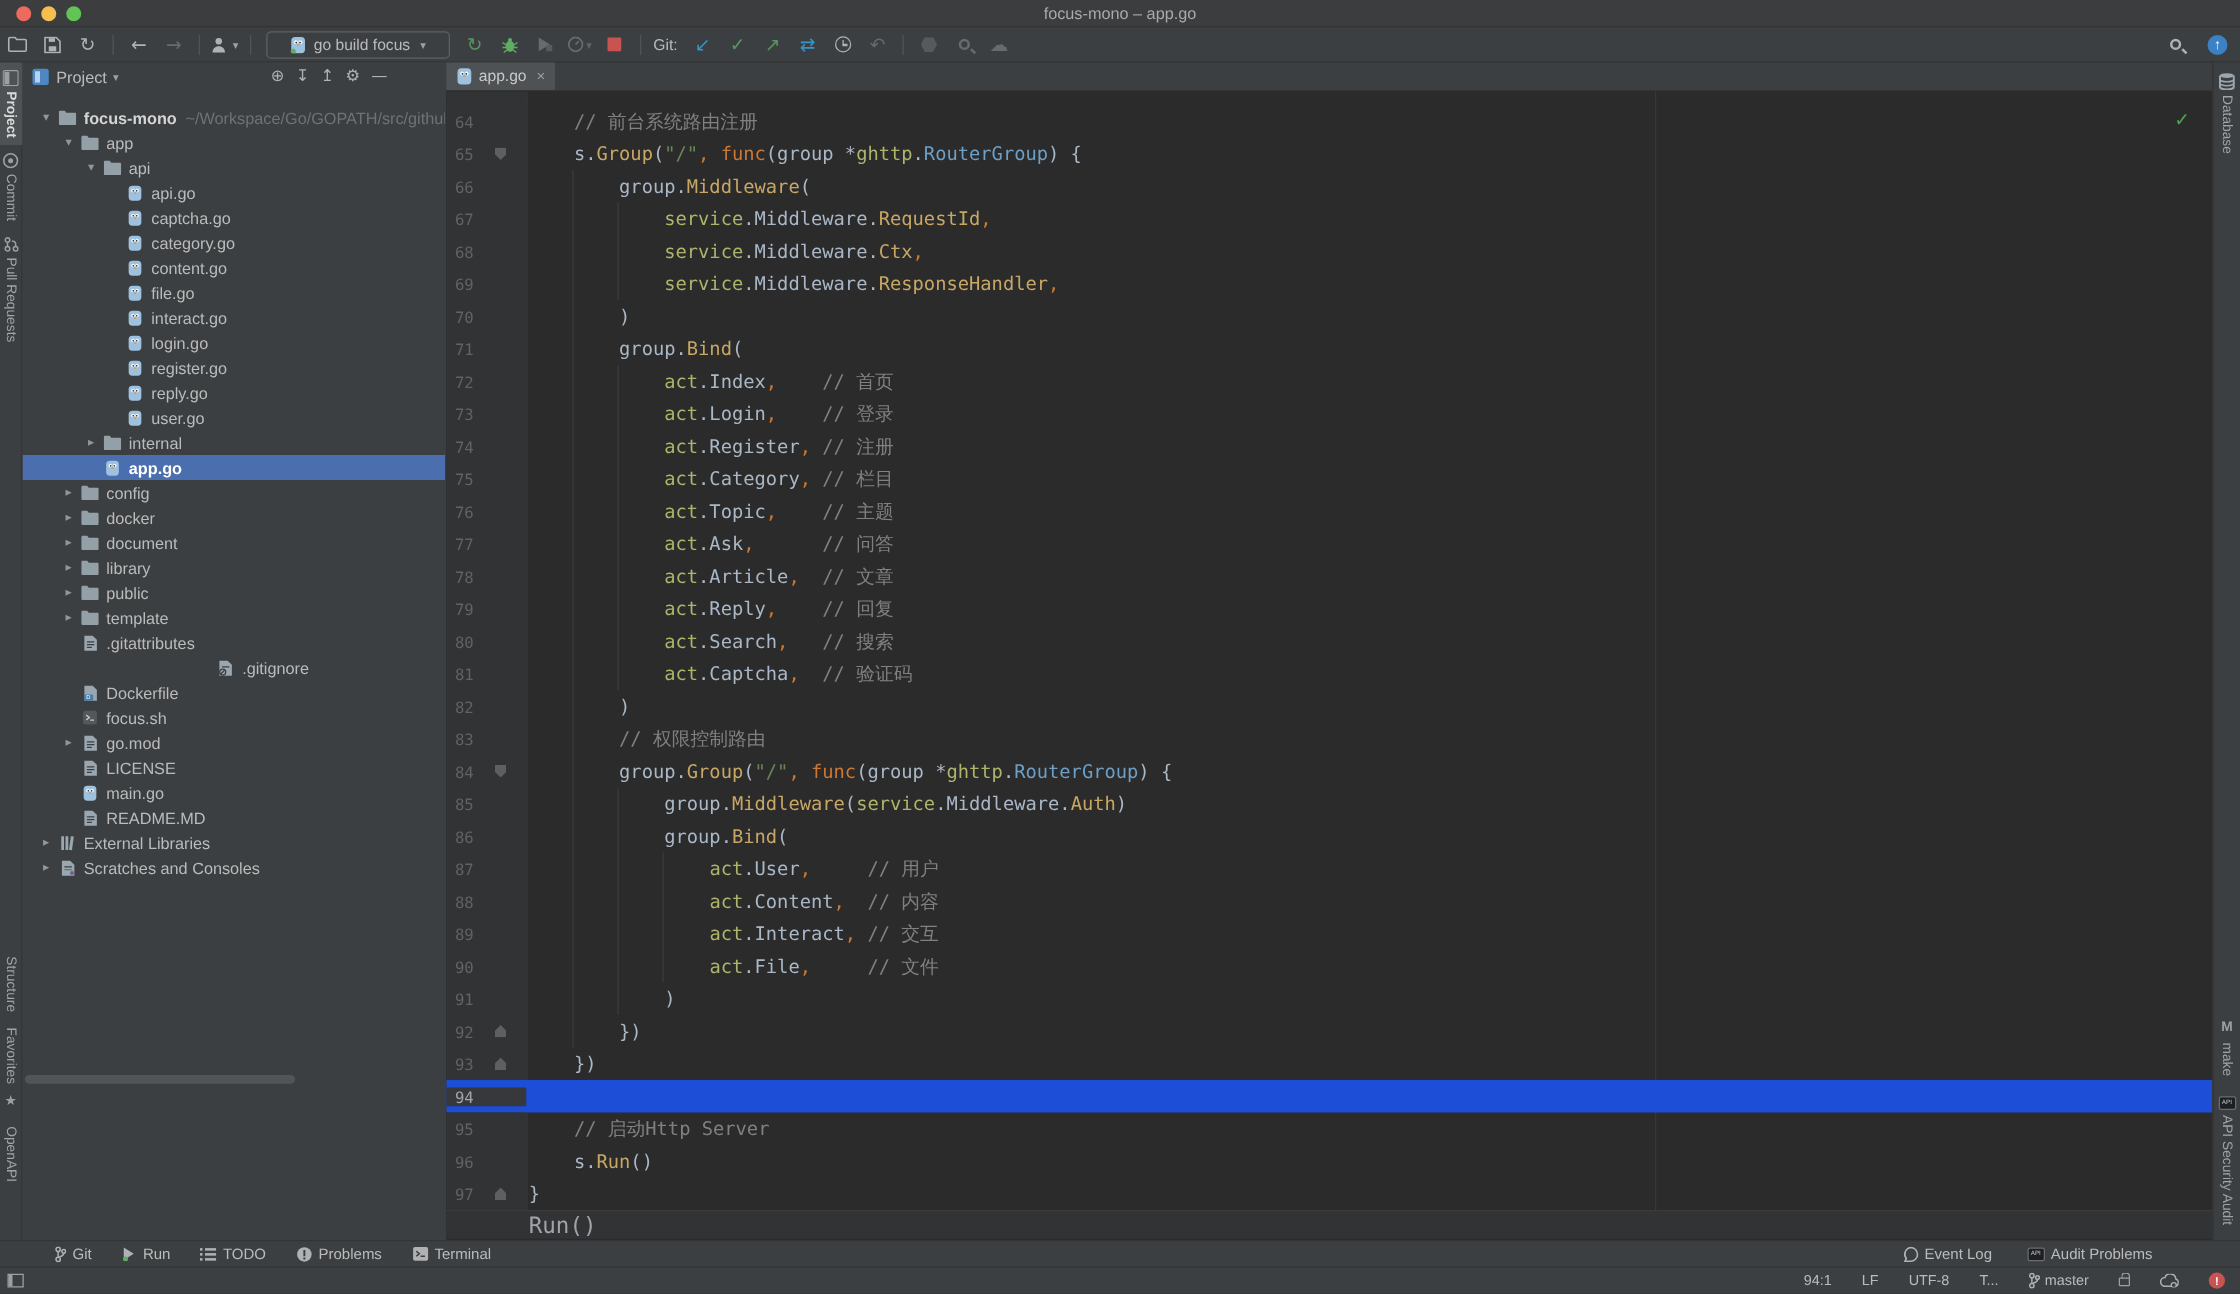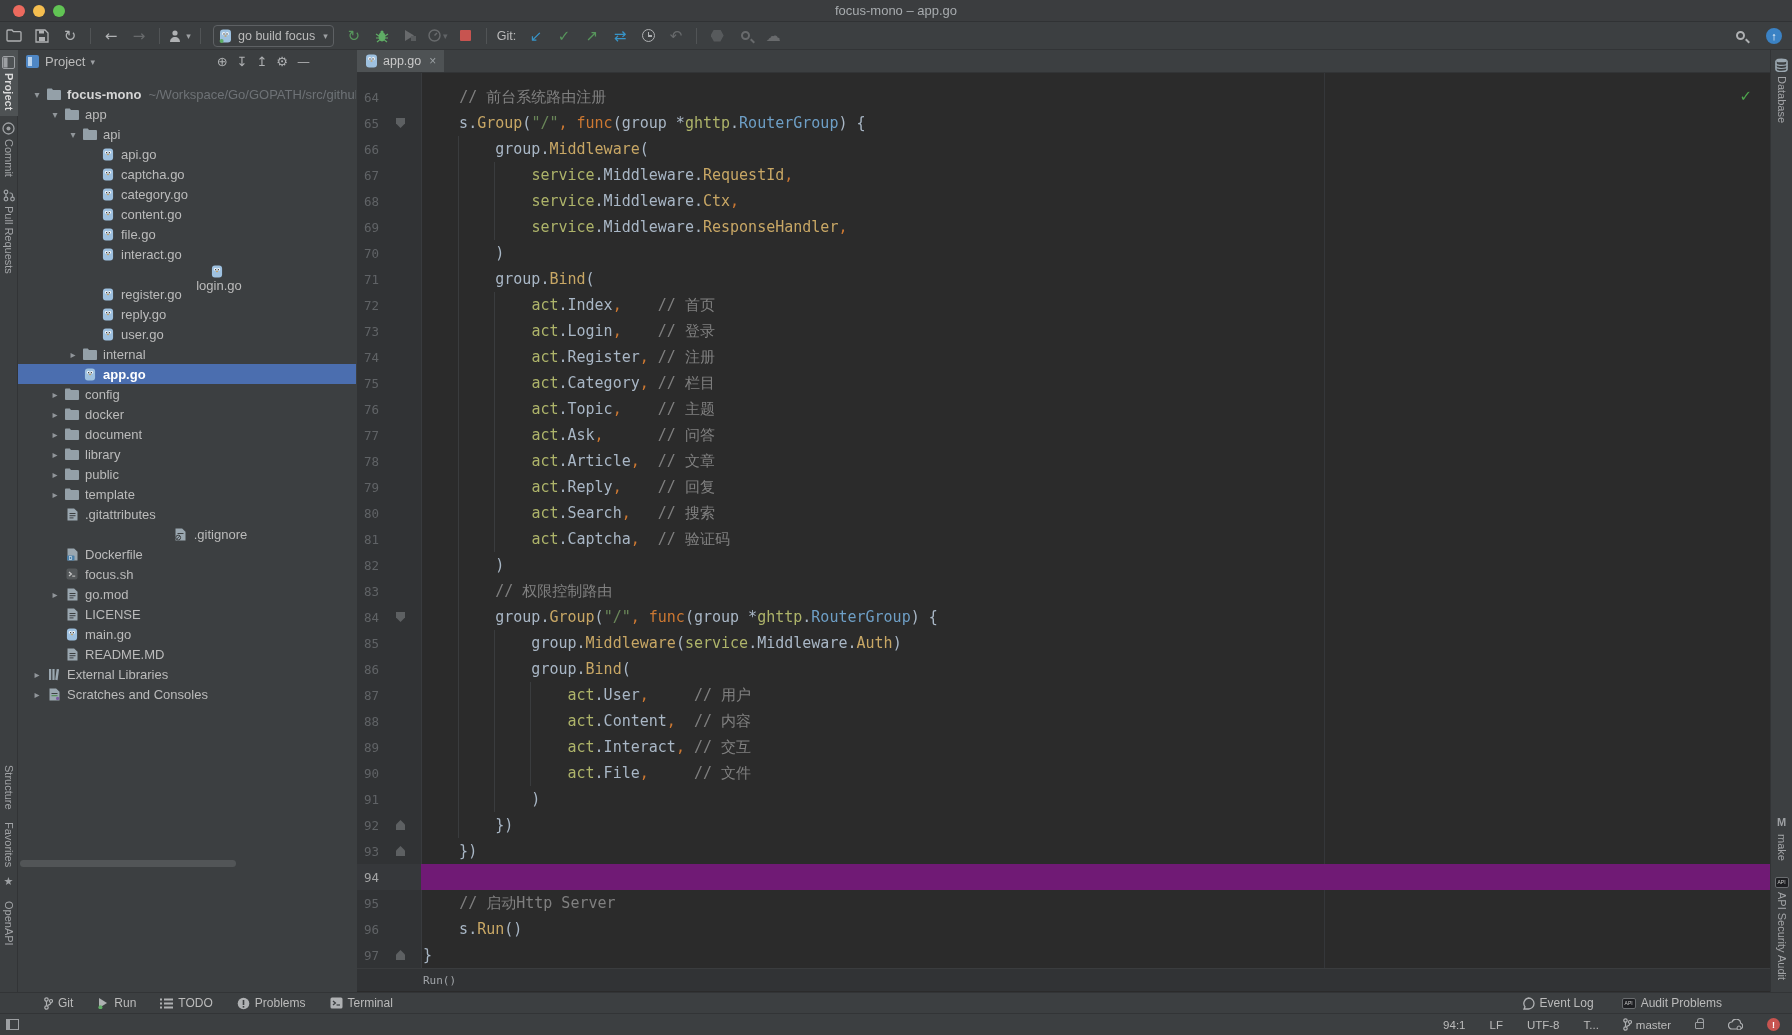--- a/index.html
+++ b/index.html
@@ -17,21 +17,21 @@
   
   #toolbar { position:absolute; left:0; top:22px; width:100%; height:28px; background:#3C3F41;
     border-bottom:1px solid #323436; display:flex; align-items:center; color:#AFB1B3; }
   .tb { display:flex; align-items:center; justify-content:center; height:22px; min-width:22px; margin:0 3px;
     font-size:15px; }
   .tb.dim { opacity:.38; }
   .tb-sep { width:1px; height:16px; background:#515456; margin:0 6px; }
   .glyph { font-family:"DejaVu Sans", sans-serif; }
   .green { color:#57965C; } .blue { color:#3794C8; }
   #run-config { display:flex; align-items:center; gap:6px; border:1px solid #5E6164; border-radius:4px;
-    height:22px; padding:0 5px; margin:0 6px; font-size:12.5px; color:#BBBBBB; }
+    height:22px; padding:0 18px; margin:0 6px; font-size:12.5px; color:#BBBBBB; }
   #stop-square { width:11px; height:11px; background:var(--red_stop); border-radius:1px; }
   .caret { font-size:9px; color:#9DA0A3; margin-left:2px; }
   #git-label { font-size:12.5px; color:#BBBBBB; margin:0 6px 0 4px; }
   .clock-ic { width:13px; height:13px; border:1.5px solid #AFB1B3; border-radius:50%; position:relative; }
   .clock-ic::before { content:""; position:absolute; left:5px; top:2px; width:1.5px; height:4px; background:#AFB1B3; }
   .clock-ic::after { content:""; position:absolute; left:5px; top:5px; width:4px; height:1.5px; background:#AFB1B3; }
   .hexagon { width:13px; height:12px; background:#85888A; clip-path:polygon(25% 0,75% 0,100% 50%,75% 100%,25% 100%,0 50%); }
   .magnifier { width:9px; height:9px; border:2px solid #AFB1B3; border-radius:50%; position:relative; }
   .magnifier::after { content:""; position:absolute; left:7px; top:7px; width:5px; height:2px; background:#AFB1B3; transform:rotate(45deg); }
   #toolbar-right { margin-left:auto; display:flex; align-items:center; margin-right:10px; }
@@ -83,33 +83,33 @@
   #editor-content { position:relative; height:895px; overflow:hidden; background:#2B2B2B; }
   #code-rows { position:absolute; left:0; top:11px; right:0; }
   .crow { display:flex; height:26px; }
   .crow .gut { width:64px; flex:none; background:#313335; display:flex; align-items:center; }
   .crow .num { width:22px; text-align:right; color:var(--line_num); font-family:"DejaVu Sans Mono", monospace; font-size:12.5px; }
   .crow .foldbox { width:9px; height:10px; margin-left:17px; }
   .fold-open { clip-path:polygon(0 0,100% 0,100% 55%,50% 100%,0 55%); background:#5D6062; }
   .fold-close { clip-path:polygon(50% 0,100% 45%,100% 100%,0 100%,0 45%); background:#5D6062; }
   .crow .codecell { flex:1; white-space:pre; font-family:"DejaVu Sans Mono", monospace; font-size:15px;
     line-height:26px; color:var(--tok_p); padding-left:2px; }
-  .crow.current { background:#701a75; }
+  .crow.current { background:#1d4ed8;align-items:center; }
   .crow.current .gut { background:#36383B; }
   .crow.current .num { color:#A4A5A6; }
   .tok-c{color:var(--tok_c);} .tok-k{color:var(--tok_k);} .tok-s{color:var(--tok_s);}
   .tok-f{color:var(--tok_f);} .tok-g{color:var(--tok_g);} .tok-t{color:var(--tok_t);} .tok-p{color:var(--tok_p);}
   .iguide { position:absolute; width:1px; background:#3A3C3E; }
   #wrap-guide { position:absolute; left:967px; top:0; bottom:0; width:1px; background:#35373A; }
   #gutter-sep { position:absolute; left:64px; top:0; bottom:0; width:1px; background:#393B3E; }
   #gutter-bg { position:absolute; left:0; top:0; bottom:0; width:64px; background:#313335; }
   #inspect-ok { position:absolute; right:18px; top:14px; color:var(--check_green); font-size:15px;
     font-family:"DejaVu Sans", sans-serif; }
   #breadcrumb { height:23px; border-top:1px solid #3A3C3E; background:#313335; display:flex; align-items:center;
-    padding-left:66px; color:#A0A4A8; font-size:11px; font-family:"DejaVu Sans Mono", monospace; }
+    padding-left:66px; color:#A0A4A8; font-size:18px; font-family:"DejaVu Sans Mono", monospace; }
 
   
   #bottom-toolbar { position:absolute; left:0; top:992px; width:100%; height:21px; background:#3C3F41;
     border-top:1px solid #323436; display:flex; align-items:center; font-size:12px; color:#BBBBBB; }
   .bt-item { display:flex; align-items:center; gap:5px; margin-right:24px; }
   #bottom-toolbar .left-group { display:flex; padding-left:44px; }
   #bottom-toolbar .right-group { margin-left:auto; display:flex; padding-right:70px; }
   #bottom-toolbar .right-group .bt-item { margin-right:0; margin-left:28px; }
   #statusbar { position:absolute; left:0; top:1013px; width:100%; height:22px; background:#3C3F41;
     border-top:1px solid #323436; display:flex; align-items:center; font-size:11.5px; color:#BBBBBB; }
@@ -392,21 +392,21 @@
               <rect x="1" y="0.5" width="11" height="13" rx="3.2" fill="#9EC1E0"></rect>
               <circle cx="4.7" cy="4.7" r="1.6" fill="#F2F5F8"></circle>
               <circle cx="8.3" cy="4.7" r="1.6" fill="#F2F5F8"></circle>
               <circle cx="5" cy="5" r="0.7" fill="#26282B"></circle>
               <circle cx="8" cy="5" r="0.7" fill="#26282B"></circle>
               <ellipse cx="6.5" cy="7" rx="1.1" ry="0.8" fill="#C9A05C"></ellipse>
             </svg>
           </span>
           <span class="tname">interact.go</span>
         </div>
-        <div class="trow" style="padding-left: 64px; flex-direction: column;">
+        <div class="trow" style="padding-left: 64px;">
           <span class="chev"></span>
           <span class="ticon">
             <svg width="12" height="13" viewBox="0 0 13 14">
               <rect x="1" y="0.5" width="11" height="13" rx="3.2" fill="#9EC1E0"></rect>
               <circle cx="4.7" cy="4.7" r="1.6" fill="#F2F5F8"></circle>
               <circle cx="8.3" cy="4.7" r="1.6" fill="#F2F5F8"></circle>
               <circle cx="5" cy="5" r="0.7" fill="#26282B"></circle>
               <circle cx="8" cy="5" r="0.7" fill="#26282B"></circle>
               <ellipse cx="6.5" cy="7" rx="1.1" ry="0.8" fill="#C9A05C"></ellipse>
             </svg>

